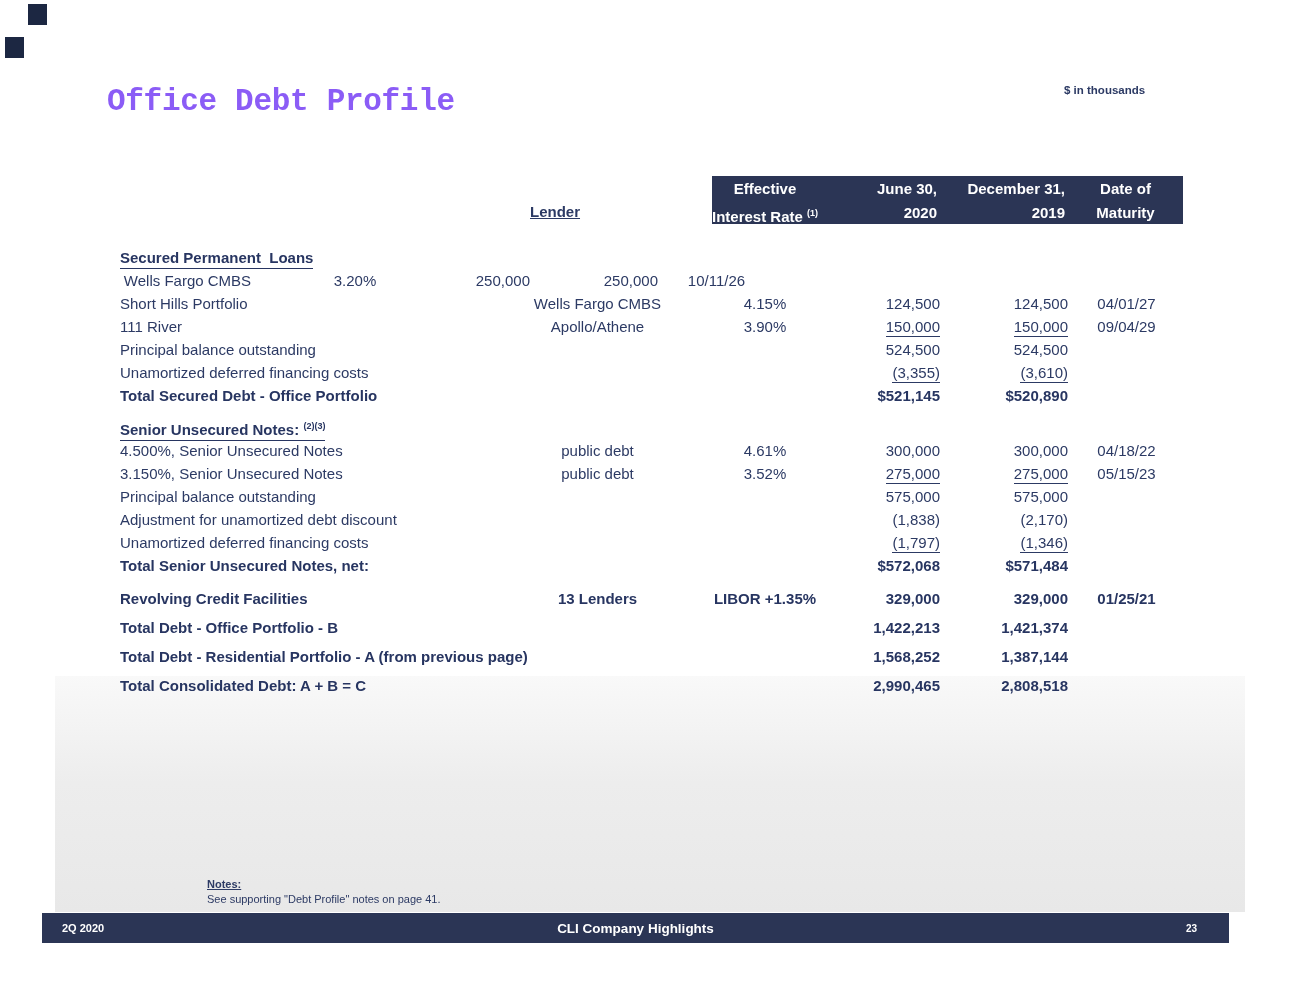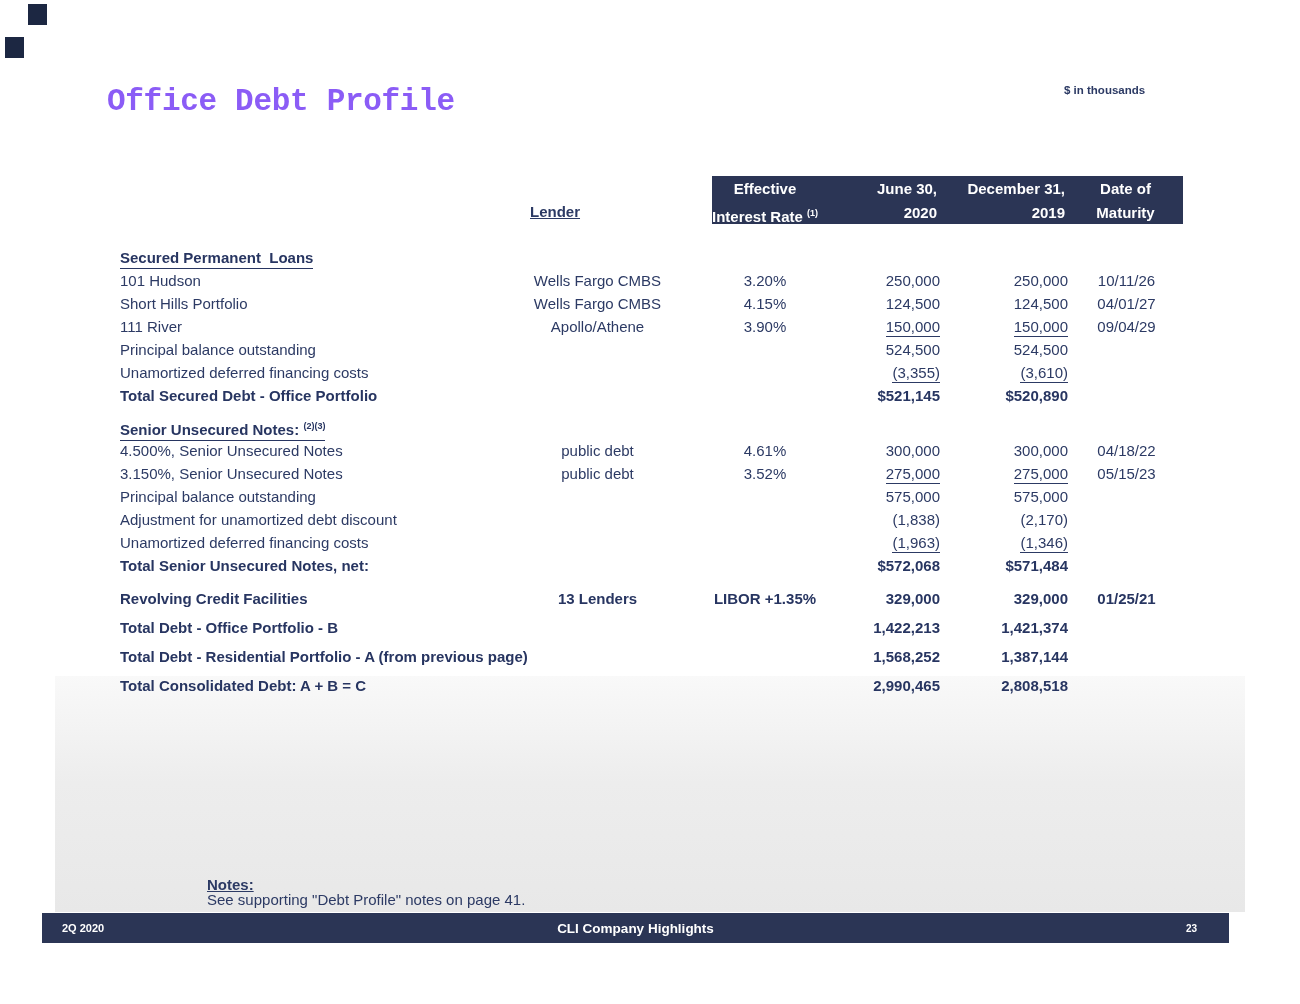--- a/index.html
+++ b/index.html
@@ -46,21 +46,21 @@
   .c.v1     { width:75px;  text-align:right; }
   .c.v2     { width:128px; text-align:right; }
   .c.mat    { width:117px; text-align:center; }
   .sec { font-weight:bold; color:#273561; border-bottom:1.5px solid #273561; padding-bottom:0px;
          display:inline-block; line-height:20px; white-space:pre; }
   .sec sup { font-size:9px; font-weight:bold; }
   .num { display:inline-block; }
   .num.sum { border-bottom:1.3px solid #2c3a64; line-height:19px; }
 
   
-  .notes { position:absolute; left:207px; top:877px; font-size:15px; color:#2c3a64; line-height:15px; }
+  .notes { position:absolute; left:207px; top:877px; font-size:11px; color:#2c3a64; line-height:15px; }
   .notes .notes-title { font-weight:bold; text-decoration:underline; }
 
   
   .footer { position:absolute; left:42px; top:913px; width:1187px; height:30px; background:#2b3555;
             color:#ffffff; display:flex; align-items:center; }
   .footer-left  { position:absolute; left:20px;  font-size:11px; font-weight:bold; }
   .footer-center{ position:absolute; left:0; right:0; text-align:center; font-size:13.5px; font-weight:bold; }
   .footer-page  { position:absolute; right:32px; font-size:10px; font-weight:bold; }
 </style>
 </head>
@@ -95,21 +95,20 @@
     <div>Maturity</div>
   </div>
 
   <div class="rows">
 
     <div class="r">
       <span class="c label"><span class="sec">Secured Permanent  Loans</span></span>
     </div>
 
     <div class="r">
-      <span class="c label">101 Hudson</span>
       <span class="c lender">Wells Fargo CMBS</span>
       <span class="c rate">3.20%</span>
       <span class="c v1"><span class="num">250,000</span></span>
       <span class="c v2"><span class="num">250,000</span></span>
       <span class="c mat">10/11/26</span>
     </div>
 
     <div class="r">
       <span class="c label">Short Hills Portfolio</span>
       <span class="c lender">Wells Fargo CMBS</span>
@@ -192,21 +191,21 @@
       <span class="c rate"></span>
       <span class="c v1"><span class="num">(1,838)</span></span>
       <span class="c v2"><span class="num">(2,170)</span></span>
       <span class="c mat"></span>
     </div>
 
     <div class="r">
       <span class="c label">Unamortized deferred financing costs</span>
       <span class="c lender"></span>
       <span class="c rate"></span>
-      <span class="c v1"><span class="num sum">(1,963)</span></span>
+      <span class="c v1"><span class="num sum">(1,797)</span></span>
       <span class="c v2"><span class="num sum">(1,346)</span></span>
       <span class="c mat"></span>
     </div>
 
     <div class="r b">
       <span class="c label">Total Senior Unsecured Notes, net:</span>
       <span class="c lender"></span>
       <span class="c rate"></span>
       <span class="c v1"><span class="num">$572,068</span></span>
       <span class="c v2"><span class="num">$571,484</span></span>

